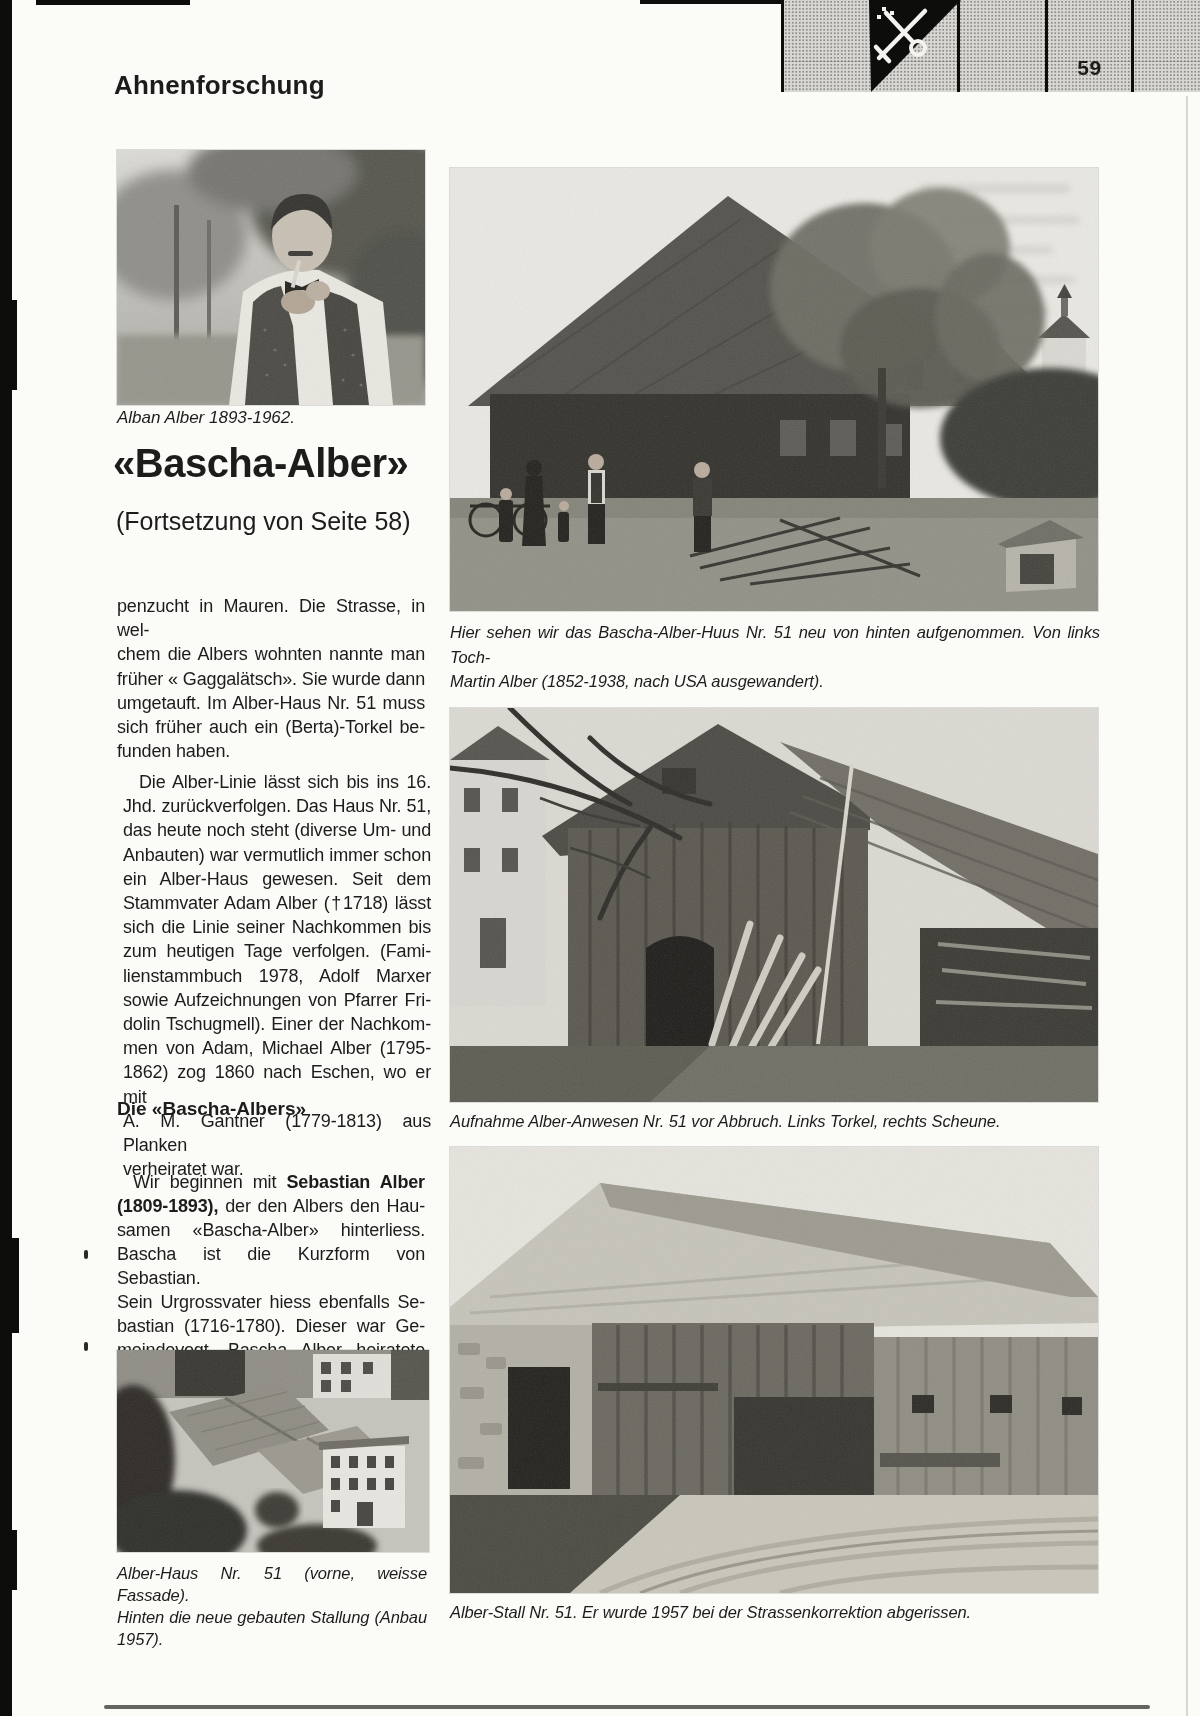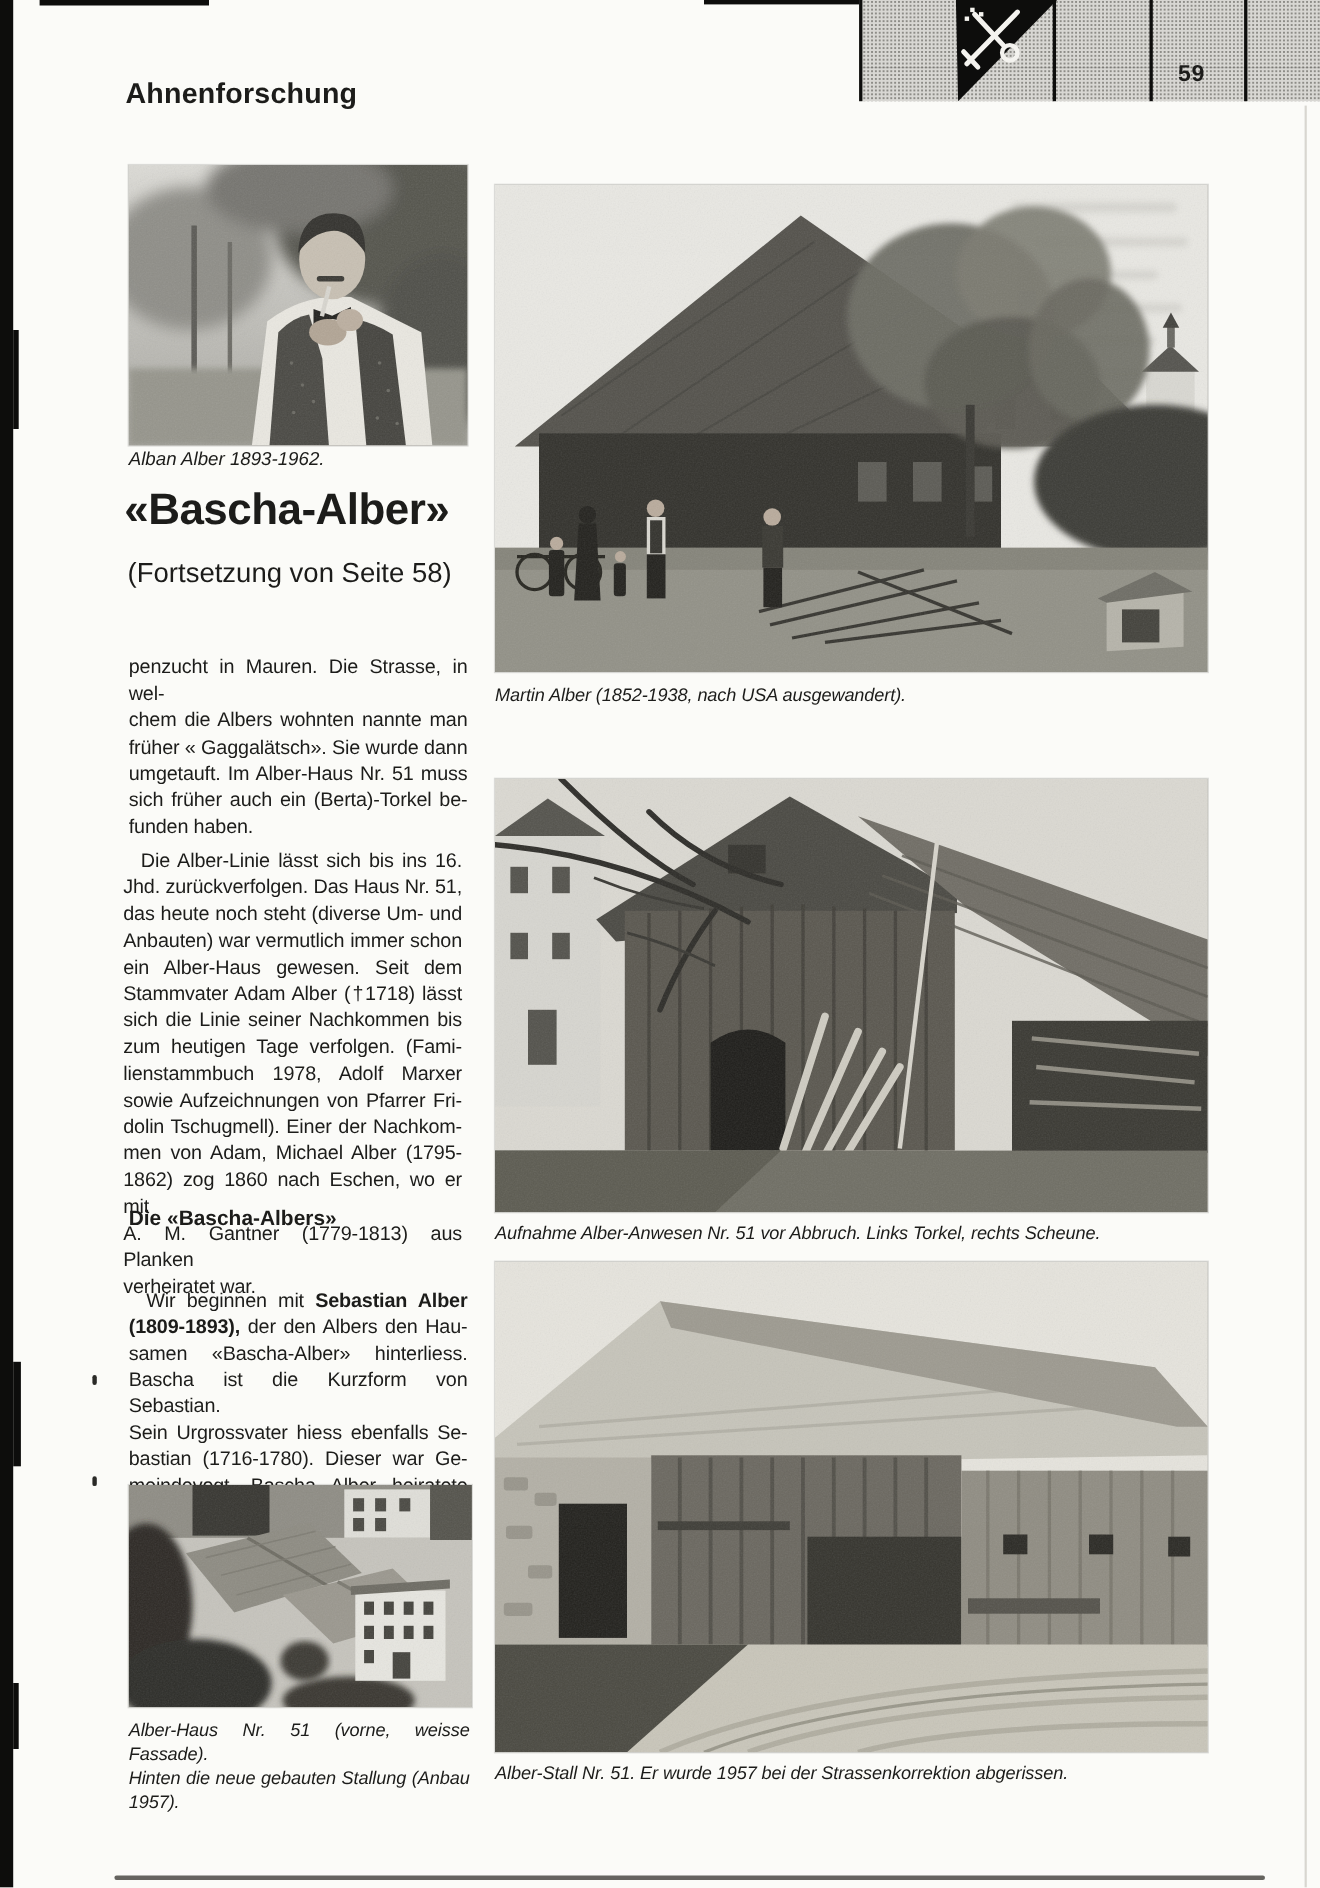--- a/index.html
+++ b/index.html
@@ -23,21 +23,21 @@
   .banner{
     left:781px;top:0;width:419px;height:92px;
     background-color:#d8d7d3;
     background-image:radial-gradient(#8d8c87 0.7px, rgba(0,0,0,0) 1px);
     background-size:3.5px 3.5px;
     border-left:3px solid #0d0d0c;
   }
   .banner-div{position:absolute;top:0;width:3px;height:92px;background:#0d0d0c;}
   .banner-hline{position:absolute;left:0;top:61px;width:100%;height:1px;background:rgba(0,0,0,.14);}
   .badge{position:absolute;left:85px;top:0;width:92px;height:92px;}
-  .page-num{position:absolute;left:264px;top:56px;width:83px;font-weight:bold;font-size:21px;letter-spacing:.5px;padding-left:23px;}
+  .page-num{position:absolute;left:264px;top:56px;width:83px;text-align:center;font-weight:bold;font-size:21px;letter-spacing:.5px;}
 
   
   .section-header{left:114px;top:70px;font-size:26px;font-weight:bold;letter-spacing:.2px;}
   .article-title{left:113px;top:441px;font-size:40px;font-weight:bold;letter-spacing:-0.5px;}
   .subtitle{left:116px;top:507px;font-size:25px;}
   .subhead{left:117px;top:1098px;font-size:19px;font-weight:bold;}
 
   .para{width:308px;font-size:18px;line-height:24.2px;letter-spacing:-0.15px;margin-top:41px;}
   .pline{text-align:justify;text-align-last:justify;}
   .para.last-left .pline:last-child{text-align-last:left;}
@@ -156,21 +156,21 @@
 <div class="abs subtitle">(Fortsetzung von Seite 58)</div>
 
 <div class="abs para last-left" style="left:117px;top:553px">
     <div class="pline">penzucht in Mauren. Die Strasse, in wel-</div>
     <div class="pline">chem die Albers wohnten nannte man</div>
     <div class="pline">früher « Gaggalätsch». Sie wurde dann</div>
     <div class="pline">umgetauft. Im Alber-Haus Nr. 51 muss</div>
     <div class="pline">sich früher auch ein (Berta)-Torkel be-</div>
     <div class="pline">funden haben.</div>
   </div>
-<div class="abs para last-left indent-first" style="left:112px;top:729px">
+<div class="abs para last-left indent-first" style="left:123px;top:729px">
     <div class="pline">Die Alber-Linie lässt sich bis ins 16.</div>
     <div class="pline">Jhd. zurückverfolgen. Das Haus Nr. 51,</div>
     <div class="pline">das heute noch steht (diverse Um- und</div>
     <div class="pline">Anbauten) war vermutlich immer schon</div>
     <div class="pline">ein Alber-Haus gewesen. Seit dem</div>
     <div class="pline">Stammvater Adam Alber (†1718) lässt</div>
     <div class="pline">sich die Linie seiner Nachkommen bis</div>
     <div class="pline">zum heutigen Tage verfolgen. (Fami-</div>
     <div class="pline">lienstammbuch 1978, Adolf Marxer</div>
     <div class="pline">sowie Aufzeichnungen von Pfarrer Fri-</div>
@@ -278,20 +278,21 @@
 
     <g>
       <polygon points="556,372 626,368 626,420 556,424" fill="#b6b4aa"></polygon>
       <polygon points="548,376 600,352 634,370 556,380" fill="#6f6e66"></polygon>
       <rect x="570" y="386" width="34" height="30" fill="#44433d"></rect>
     </g>
     <rect width="648" height="443" filter="url(#grain)" opacity="0.45"></rect>
   </svg>
 </div>
 <div class="abs caption last-left" style="left:450px;top:620px;width:650px">
+    <div class="pline">Hier sehen wir das Bascha-Alber-Huus Nr. 51 neu von hinten aufgenommen. Von links Toch-</div>
     <div class="pline">Martin Alber (1852-1938, nach USA ausgewandert).</div>
   </div>
 
 <div class="abs photo" style="left:450px;top:708px;width:648px;height:394px">
   <svg width="648" height="394" viewBox="0 0 648 394">
     <rect width="648" height="394" fill="#dbd9d2"></rect>
 
     <rect x="0" y="48" width="96" height="250" fill="#d7d6d0"></rect>
     <polygon points="0,52 48,18 100,52" fill="#55544e"></polygon>
     <g fill="#54534d">

